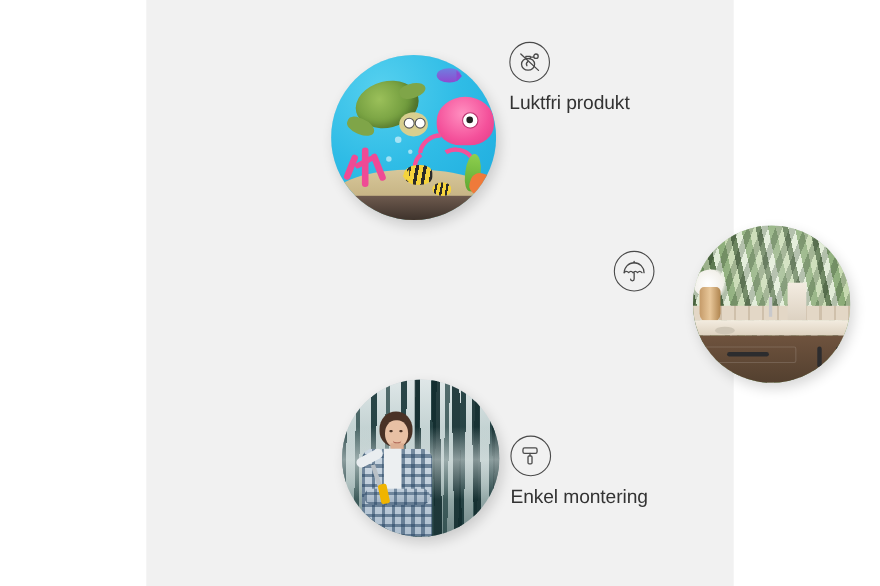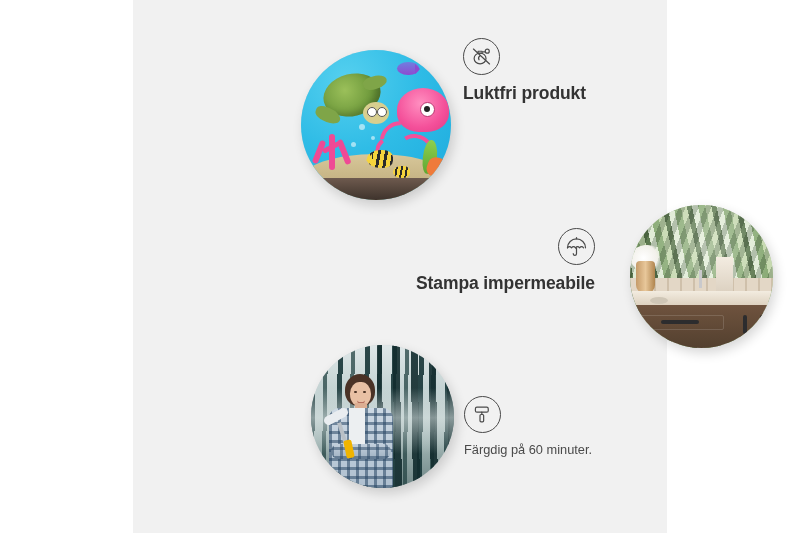--- a/index.html
+++ b/index.html
@@ -30,21 +30,21 @@
     border:1.4px solid #4a4a4a;
     border-radius:50%;
     display:flex;align-items:center;justify-content:center;
     box-sizing:border-box;
   }
   .feature .icon-wrap svg{display:block;}
 
   .feature h2{
     margin:0;
     font-size:17.5px;
-    font-weight:700;
+    font-weight:400;
     color:#333333;
     letter-spacing:-0.1px;
     line-height:1.25;
   }
   .feature p{
     margin:0;
     font-size:12.8px;
     font-weight:400;
     color:#4a4a4a;
     line-height:1.46;
@@ -394,21 +394,20 @@
         <div class="icon-wrap">
           <svg width="23" height="23" viewBox="0 0 24 24" fill="none" stroke="#4a4a4a" stroke-width="1.25" stroke-linecap="round" stroke-linejoin="round">
             <path d="M2.6 13.4a9.4 9.4 0 0 1 18.8 0"></path>
             <path d="M2.6 13.4c1.3-1.6 2.9-1.6 4.2 0 1.3-1.6 2.9-1.6 4.2 0"></path>
             <path d="M11 13.4c1.3-1.6 2.9-1.6 4.2 0 1.3-1.6 2.9-1.6 4.2 0"></path>
             <path d="M12 13.4v6.1a1.7 1.7 0 0 1-3.4 0"></path>
             <path d="M12 4v-1.2"></path>
           </svg>
         </div>
       </div>
-      <h2>Stampa impermeabile</h2>
     </div>
 
     <div class="photo" id="photo-forest">
       <div class="inner">
         <div class="sky"></div>
         <div class="trees"></div>
         <div class="trees2"></div>
         <div class="mist"></div>
         <div class="person">
           <div class="hair"></div>
@@ -429,17 +428,17 @@
     </div>
 
     <div class="feature" id="feat-mounting">
       <div class="icon-wrap">
         <svg width="23" height="23" viewBox="0 0 24 24" fill="none" stroke="#4a4a4a" stroke-width="1.25" stroke-linecap="round" stroke-linejoin="round">
           <rect x="4.6" y="4.4" width="13.4" height="5.2" rx="1.6"></rect>
           <path d="M11.3 9.6v2.4"></path>
           <rect x="9.4" y="12" width="3.8" height="7.6" rx="1.1"></rect>
         </svg>
       </div>
-      <p>Färgdig på 60 minuter.</p>
+      <h2>Enkel montering</h2>
     </div>
 
   </div>
 </div>
 
 </body></html>

